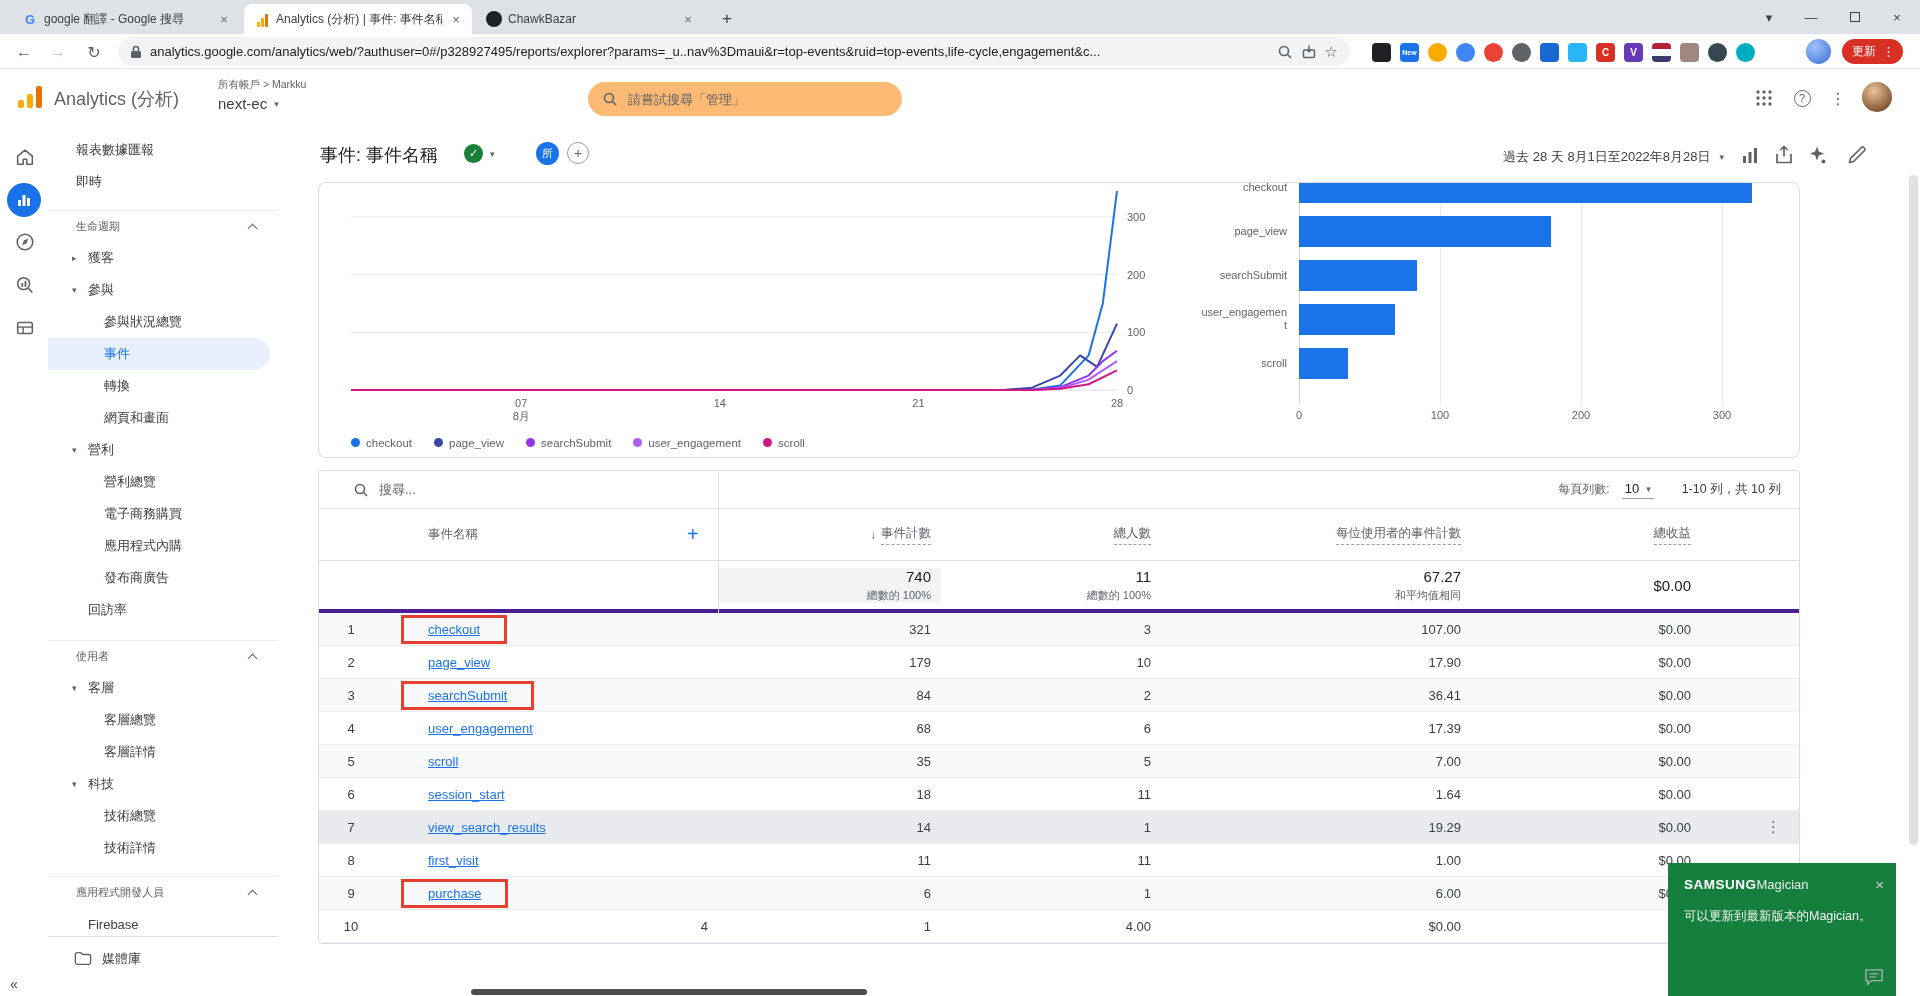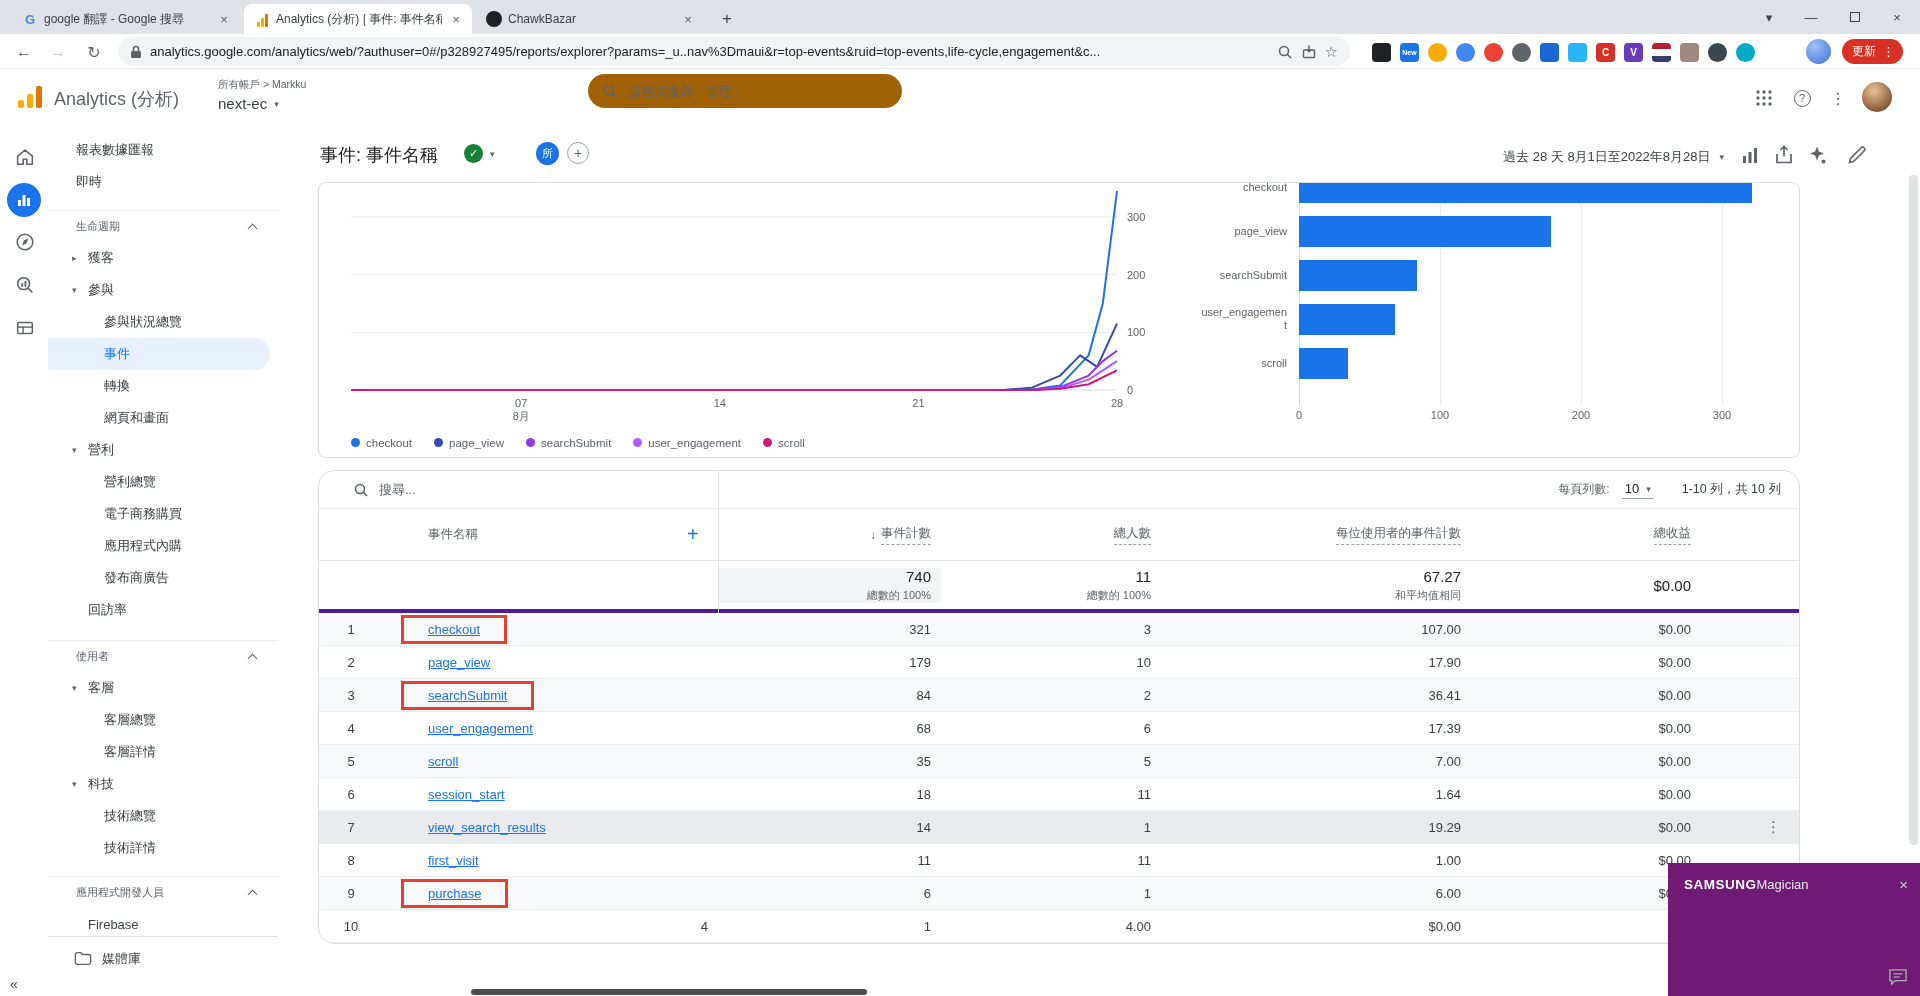--- a/index.html
+++ b/index.html
@@ -50,21 +50,21 @@
   
   #gaheader{position:absolute;left:0;top:69px;width:1920px;height:57px;background:#fff}
   .galogo{position:absolute;left:18px;top:17px;display:flex;align-items:flex-end;gap:3px;cursor:pointer}
   .galogo i{display:block;width:6px;border-radius:2px;background:#f9ab00}
   .galogo .b1{height:8px}.galogo .b2{height:14px}.galogo .b3{height:22px;background:#e37400}
   .gatitle{position:absolute;left:54px;top:18px;font-size:18px;color:#5f6368}
   .account{position:absolute;left:218px;top:9px;cursor:pointer}
   .acc-path{font-size:10.5px;color:#5f6368}
   .acc-prop{font-size:15px;color:#3c4043;margin-top:3px;display:flex;align-items:center;gap:7px}
   .caret{font-size:9px;color:#5f6368}
-  .gasearch{position:absolute;left:588px;top:5px;width:314px;height:34px;background:#a16207;border-radius:17px;
+  .gasearch{position:absolute;left:588px;top:13px;width:314px;height:34px;background:#fdba74;border-radius:17px;
        display:flex;align-items:center;padding:0 14px;gap:10px}
   .gasearch input{border:none;outline:none;background:transparent;font-size:13px;width:240px;
        font-family:inherit;color:#202124}
   .gasearch input::placeholder{color:#5f6368}
   .gicon{position:absolute;top:17px;width:24px;height:24px;display:flex;align-items:center;justify-content:center;
        color:#5f6368;cursor:pointer;font-size:16px}
   .helpcirc{width:17px;height:17px;border:1.6px solid #5f6368;border-radius:50%;font-size:11px;display:flex;
        align-items:center;justify-content:center}
   .ga-avatar{position:absolute;left:1862px;top:13px;width:30px;height:30px;border-radius:50%;cursor:pointer;
        background:radial-gradient(circle at 40% 30%,#e8c49a,#8a5a36 70%,#243b55)}
@@ -114,21 +114,21 @@
   #barpanel{position:absolute;left:880px;top:-18px;width:600px;height:340px}
   .bgrid{position:absolute;top:18px;height:222px;width:1px;background:#ececec}
   .brow{display:flex;align-items:center;height:44px;position:relative}
   .blab{width:88px;text-align:right;font-size:11px;color:#5f6368;line-height:1.15;word-break:break-all;margin-right:12px}
   .bbar{height:31px;background:#1a73e8}
   .bax{position:absolute;top:244px;left:0;right:0;height:16px;font-size:11px;color:#5f6368}
   .bax span{position:absolute;width:30px;text-align:center}
 
   
   #tablecard{position:absolute;left:318px;top:470px;width:1482px;height:474px;border:1px solid #dadce0;
-       border-radius:16px;background:#fff;overflow:hidden}
+       border-radius:4px;background:#fff;overflow:hidden}
   .vline{position:absolute;left:399px;top:0;width:1px;height:142px;background:#e0e0e0}
   .searchrow{height:38px;display:flex;align-items:center;border-bottom:1px solid #e6e6e6;padding:0 16px 0 34px}
   .searchrow input{border:none;outline:none;font-size:13px;margin-left:10px;width:220px;font-family:inherit;color:#202124}
   .searchrow input::placeholder{color:#5f6368}
   .rpp-label{margin-left:auto;font-size:12px;color:#5f6368;margin-right:12px}
   .rpp-select{font-size:13px;color:#202124;display:inline-flex;align-items:center;gap:7px;
        border-bottom:1px solid #9aa0a6;padding:1px 3px 2px;margin-right:28px;cursor:pointer}
   .pag{font-size:12.5px;color:#3c4043;margin-right:2px}
   .grid7{display:grid;grid-template-columns:64px 335px 223px 220px 310px 230px 100px;align-items:center}
   .headrow{height:52px;border-bottom:1px solid #e0e0e0;position:relative}
@@ -147,21 +147,21 @@
   .trow.zebra{background:#f8f9fa}
   .trow.hov{background:#e8eaed}
   .tc.num{text-align:center;font-size:13px;color:#3c4043}
   .tc.mval{font-size:13px;color:#3c4043;text-align:right;padding-right:10px}
   .evlink{color:#1a73e8;font-size:13px;text-decoration:underline;cursor:pointer}
   .annotated{display:inline-block;border:3px solid #e8402f;padding:2px 24px 3px 24px;margin-left:-27px}
   .tc.act{display:flex;justify-content:flex-end;padding-right:20px}
   .kebab{color:#5f6368;font-size:15px;cursor:pointer}
 
   
-  #magician{position:absolute;left:1668px;top:863px;width:252px;height:133px;background:#701a75;z-index:40;color:#fff}
+  #magician{position:absolute;left:1668px;top:863px;width:228px;height:133px;background:#15803d;z-index:40;color:#fff}
   .mg-head{padding:13px 12px 0 16px;display:flex;align-items:center}
   .mg-brand{font-weight:bold;font-size:13.5px;letter-spacing:.5px}
   .mg-app{font-size:13px;color:#e8eaed;}
   .mg-close{margin-left:auto;color:#cfcfcf;font-size:15px;cursor:pointer}
   .mg-msg{padding:15px 16px 0;font-size:12.5px;color:#f1f1f1}
   .mg-chat{position:absolute;right:12px;bottom:10px;cursor:pointer}
   #vscroll{position:absolute;right:2px;top:175px;width:9px;height:670px;background:#dfe1e5;border-radius:5px;z-index:30}
   #hscroll{position:absolute;left:471px;top:989px;width:396px;height:6px;background:#4d4d4d;border-radius:3px;z-index:45}
   #collapse{position:absolute;left:10px;top:976px;font-size:14px;color:#3c4043;cursor:pointer}
 </style>
@@ -675,20 +675,21 @@
       </div>
     </div>
 </div>
 
 <div id="magician">
   <div class="mg-head">
     <span class="mg-brand">SAMSUNG</span>
     <span class="mg-app">Magician</span>
     <span class="mg-close">×</span>
   </div>
+  <div class="mg-msg">可以更新到最新版本的Magician。</div>
   <svg class="mg-chat" width="20" height="18" viewBox="0 0 22 20">
     <path d="M2 2 h18 v12 h-12 l-4 4 v-4 h-2 Z" fill="none" stroke="#b0b0b0" stroke-width="1.5"></path>
     <line x1="6" y1="6.5" x2="16" y2="6.5" stroke="#b0b0b0" stroke-width="1.3"></line>
     <line x1="6" y1="10" x2="13" y2="10" stroke="#b0b0b0" stroke-width="1.3"></line>
   </svg>
 </div>
 
 <div id="vscroll"></div>
 <div id="hscroll"></div>
 <span id="collapse">«</span>

